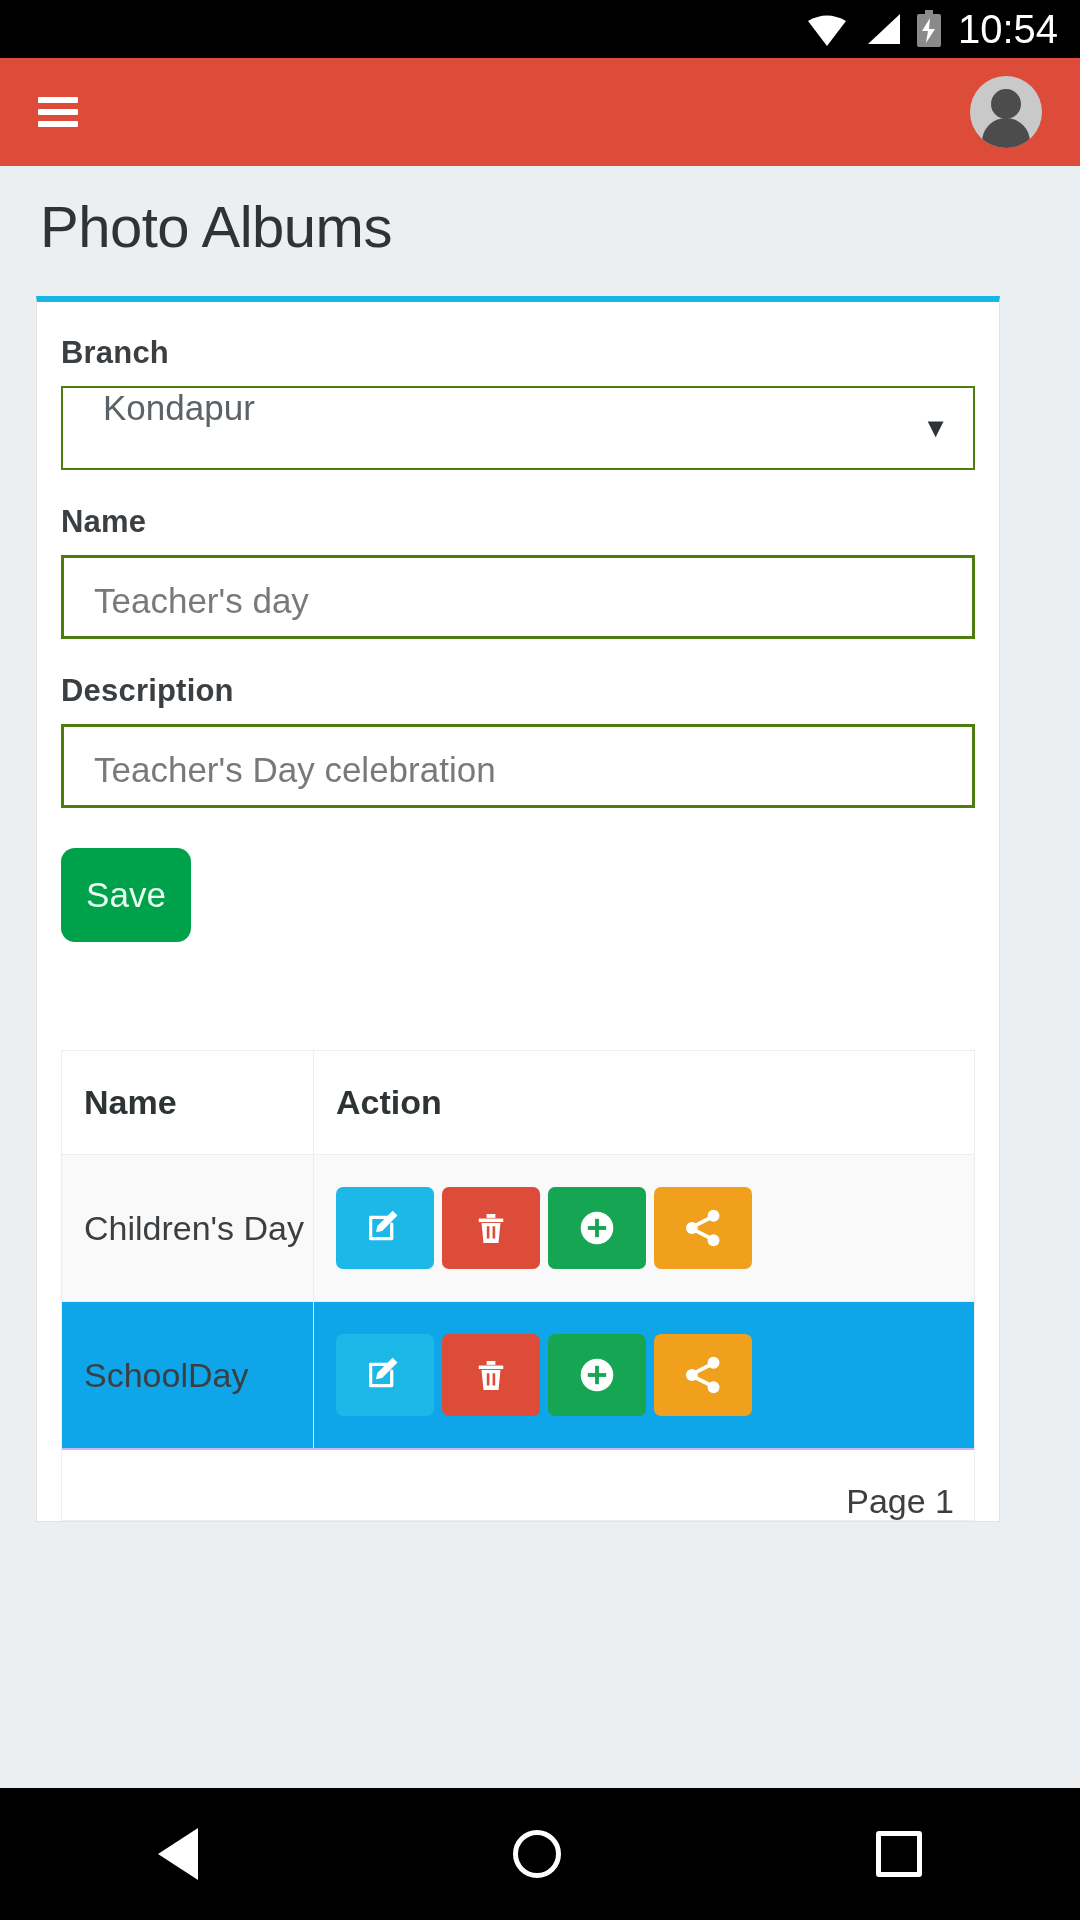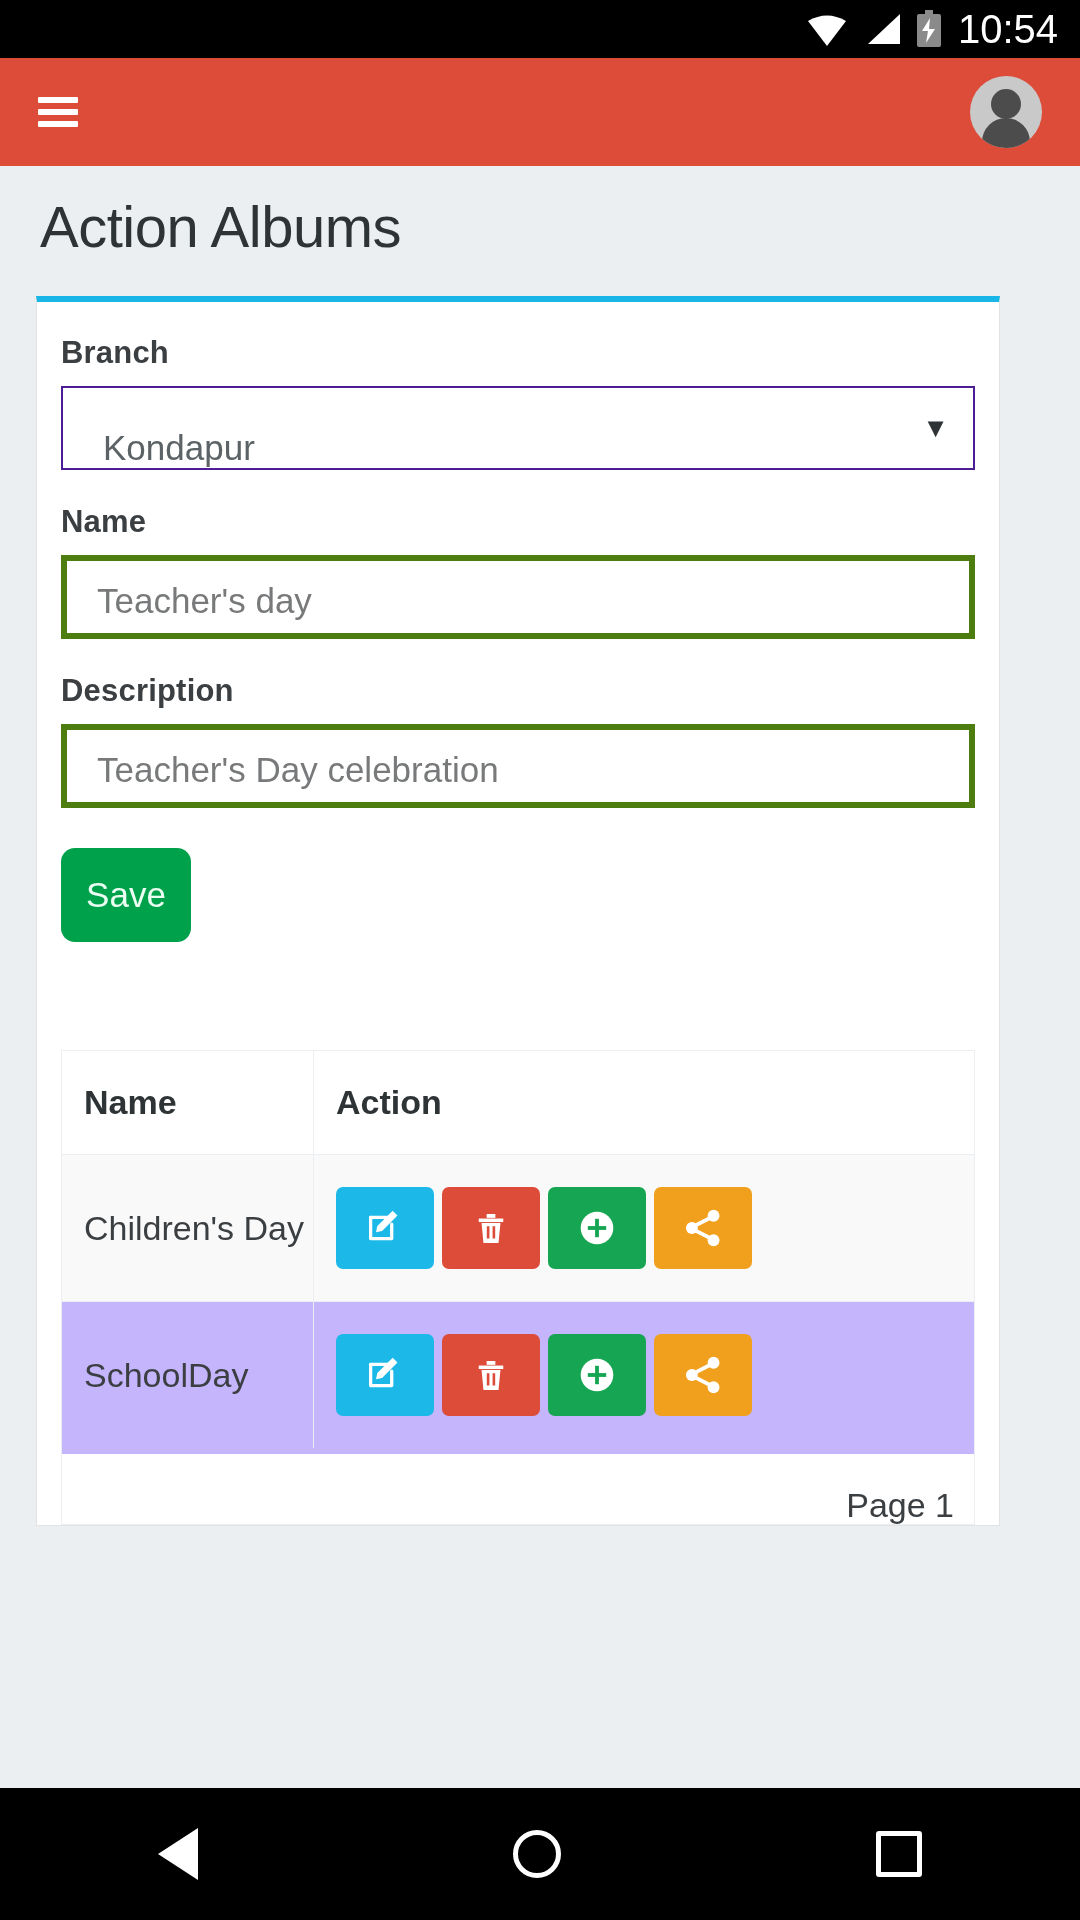--- a/index.html
+++ b/index.html
@@ -58,31 +58,31 @@
     min-height:1160px;
   }
   .field{ margin:0 24px; }
   .label{
     font-size:31px; font-weight:bold; color:#3b3f42; margin-top:34px; margin-bottom:15px;
     letter-spacing:0.2px;
   }
   .label.first{ margin-top:33px; }
 
   .select-box{
-    position:relative; height:84px; border:2px solid #4c1d95; background:#fff;
-    display:flex; align-items:flex-end; padding:0 22px 0 40px;
+    position:relative; height:84px; border:2px solid #4d7c0f; background:#fff;
+    display:flex; align-items:flex-start; padding:0 22px 0 40px;
   }
   .select-value{ font-size:35px; color:#5c6366; }
   .select-caret{
     position:absolute; right:24px; top:50%; transform:translateY(-50%);
     font-size:27px; color:#2e3436; line-height:1;
   }
 
   .text-input{
-    height:84px; border:6px solid #4d7c0f; background:#fff;
+    height:84px; border:3px solid #4d7c0f; background:#fff;
     display:flex; align-items:center; padding:8px 22px 0 30px;
   }
   .input-text{ font-size:35px; color:#77797a; }
 
   .save-btn{
     margin:40px 0 0 24px; width:130px; height:94px;
     background:#00a14b; border:none; border-radius:14px;
     color:#eafff2; font-size:35px; font-family:"Liberation Sans", sans-serif;
     cursor:pointer; display:flex; align-items:center; justify-content:center;
   }
@@ -92,21 +92,21 @@
   .t-row{ display:flex; }
   .t-head{ background:#fff; border-bottom:1px solid #eceff1; }
   .t-head .t-cell{ font-weight:bold; color:#2e3436; font-size:34px; }
   .t-cell{
     padding:32px 0 32px 22px; font-size:34px; color:#3b3f42;
     display:flex; align-items:center;
   }
   .c-name{ width:252px; border-right:1px solid #eceff1; min-height:96px; }
   .c-action{ flex:1; min-height:96px; }
   .row-alt{ background:#f9f9f9; border-bottom:1px solid #eceff1; }
-  .row-plain{ background:#c4b5fd; border-bottom:6px solid #c4b5fd; }
+  .row-plain{ background:#0ea5e9; border-bottom:2px solid #c4b5fd; }
 
   .act-group{ display:flex; gap:8px; align-items:center; }
   .act-btn{
     width:98px; height:82px; border-radius:7px; border:none;
     display:flex; align-items:center; justify-content:center; cursor:pointer;
   }
   .act-edit{ background:#1cb8e8; }
   .act-del{ background:#dd4b39; }
   .act-add{ background:#16a552; }
   .act-share{ background:#f0a01d; }
@@ -154,21 +154,21 @@
     <span></span>
       <span></span>
       <span></span>
   </div>
   <div class="avatar">
     <div class="head"></div>
     <div class="body"></div>
   </div>
 </div>
 
-<div class="page-title">Action Albums</div>
+<div class="page-title">Photo Albums</div>
 
 <div class="card">
 
   <div class="field">
     <div class="label first">Branch</div>
     <div class="select-box">
       <div class="select-value">Kondapur</div>
       <div class="select-caret">▼</div>
     </div>
   </div>

